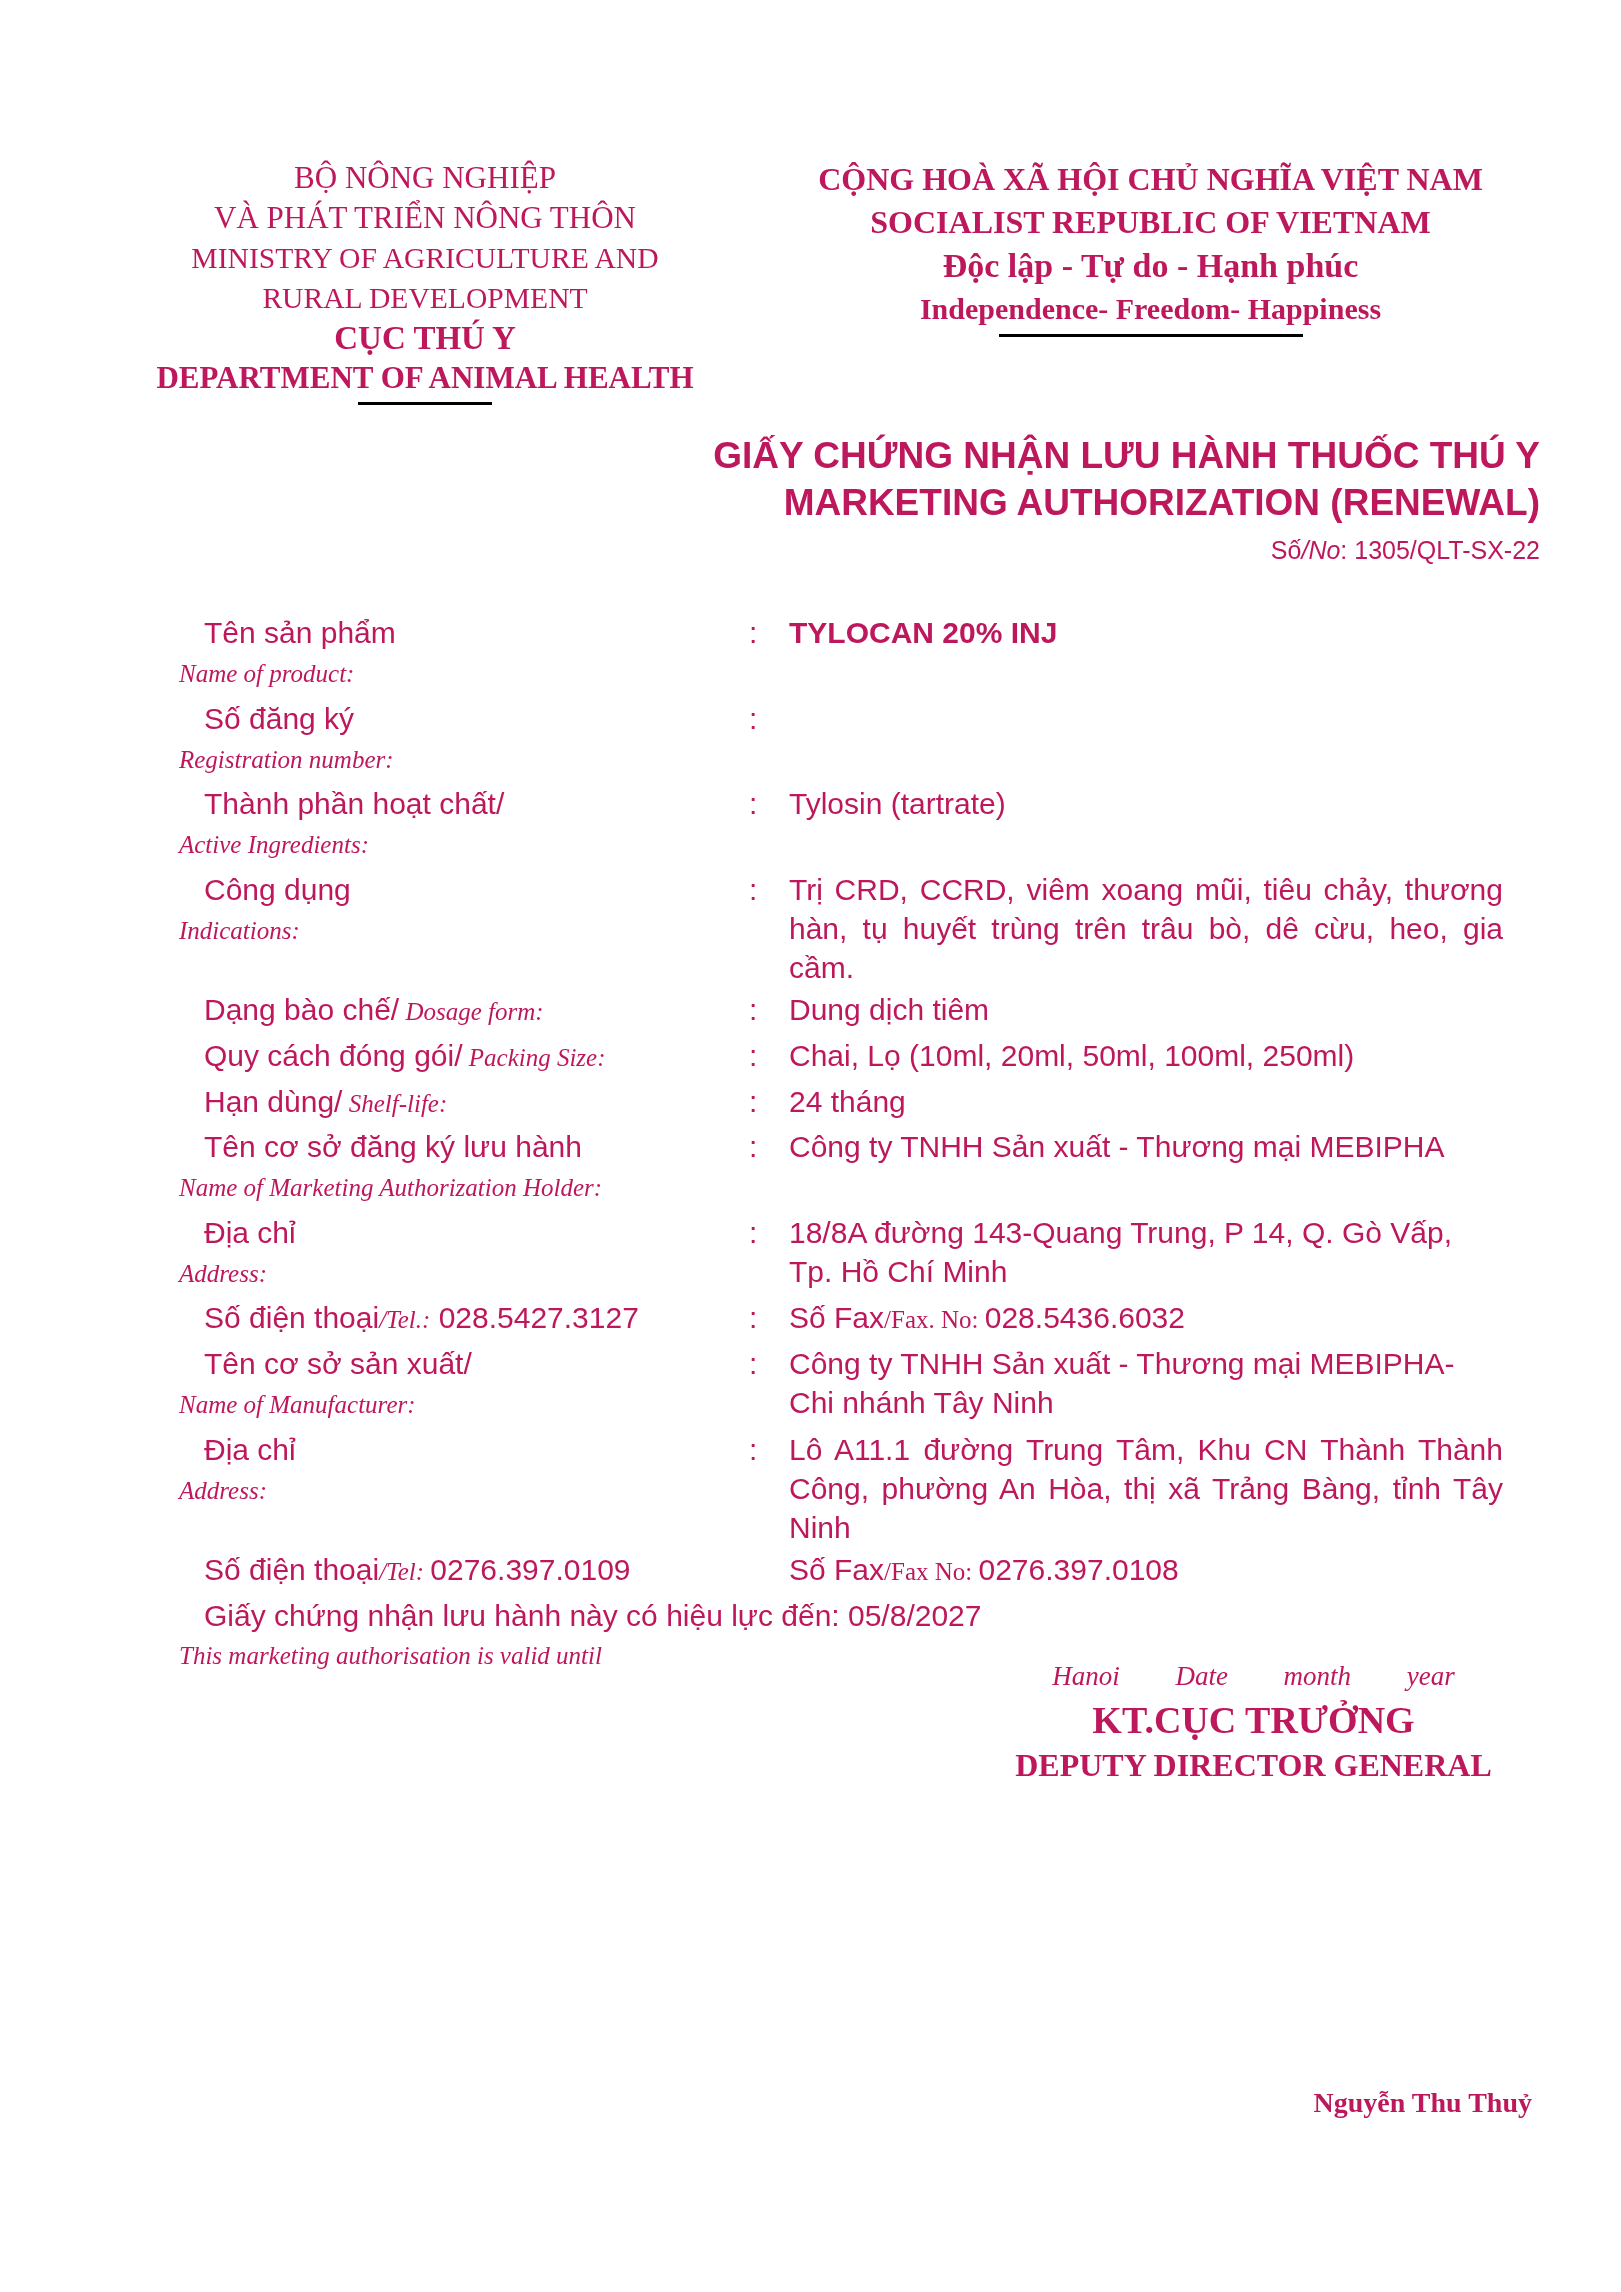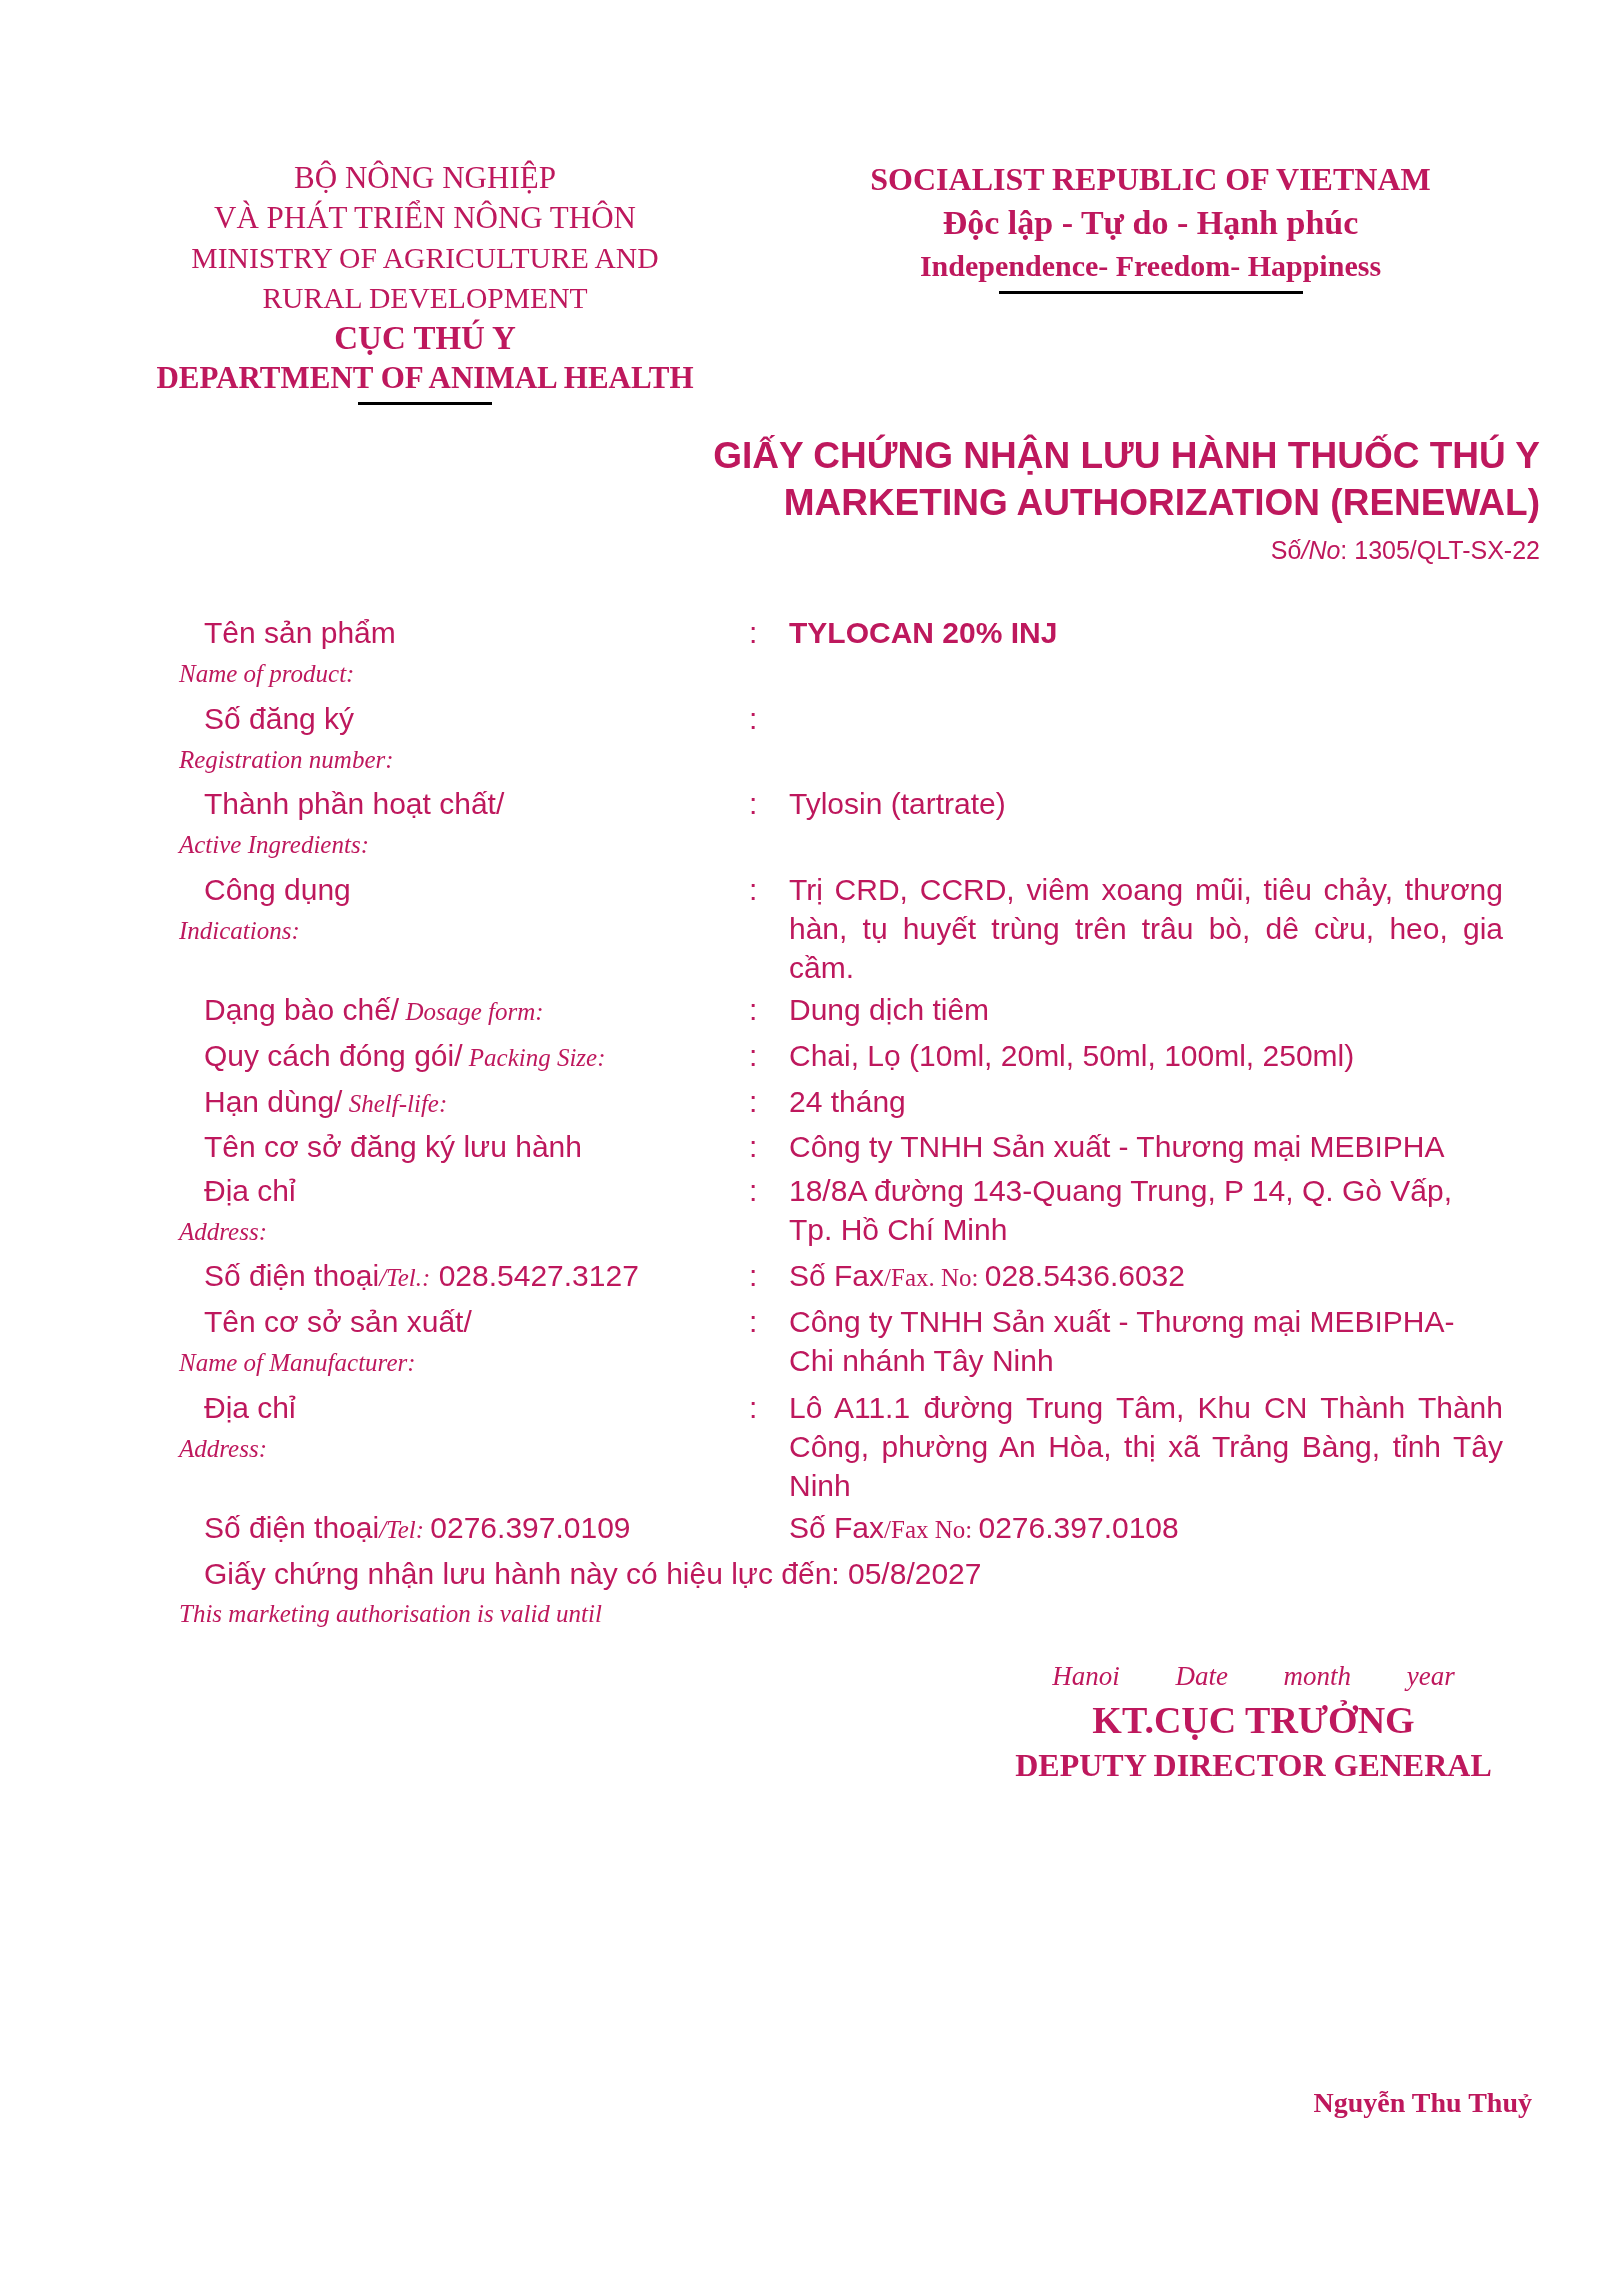--- a/index.html
+++ b/index.html
@@ -87,20 +87,21 @@
     <div class="hl hl-1">BỘ NÔNG NGHIỆP</div>
     <div class="hl hl-2">VÀ PHÁT TRIỂN NÔNG THÔN</div>
     <div class="hl hl-3">MINISTRY OF AGRICULTURE AND</div>
     <div class="hl hl-4">RURAL DEVELOPMENT</div>
     <div class="hl hl-5">CỤC THÚ Y</div>
     <div class="hl hl-6">DEPARTMENT OF ANIMAL HEALTH</div>
     <div class="hdr-left-rule"></div>
   </div>
 
   <div class="hdr-right">
+    <div class="hr hr-1">CỘNG HOÀ XÃ HỘI CHỦ NGHĨA VIỆT NAM</div>
     <div class="hr hr-2">SOCIALIST REPUBLIC OF VIETNAM</div>
     <div class="hr hr-3">Độc lập - Tự do - Hạnh phúc</div>
     <div class="hr hr-4">Independence- Freedom- Happiness</div>
     <div class="hdr-right-rule"></div>
   </div>
 
   <div class="title-block">
     <div class="title-line">GIẤY CHỨNG NHẬN LƯU HÀNH THUỐC THÚ Y</div>
     <div class="title-line">MARKETING AUTHORIZATION (RENEWAL)</div>
     <div class="title-number"><span>Số</span><span class="it">/No</span><span>: 1305/QLT-SX-22</span></div>
@@ -166,20 +167,21 @@
       <div class="label-main"><span class="sp-vi">Hạn dùng/</span><span class="sp-en"> Shelf-life:</span></div>
 
     </div>
     <div class="cell-colon">:</div>
     <div class="cell-value"><span class="sp-n">24 tháng</span></div>
   </div>
 
   <div class="row">
     <div class="cell-label">
       <div class="label-main"><span class="sp-vi">Tên cơ sở đăng ký lưu hành</span></div>
+      <div class="label-sub">Name of  Marketing Authorization Holder:</div>
     </div>
     <div class="cell-colon">:</div>
     <div class="cell-value"><span class="sp-n">Công ty TNHH Sản xuất - Thương mại MEBIPHA</span></div>
   </div>
 
   <div class="row">
     <div class="cell-label">
       <div class="label-main"><span class="sp-vi">Địa chỉ</span></div>
       <div class="label-sub">Address:</div>
     </div>

